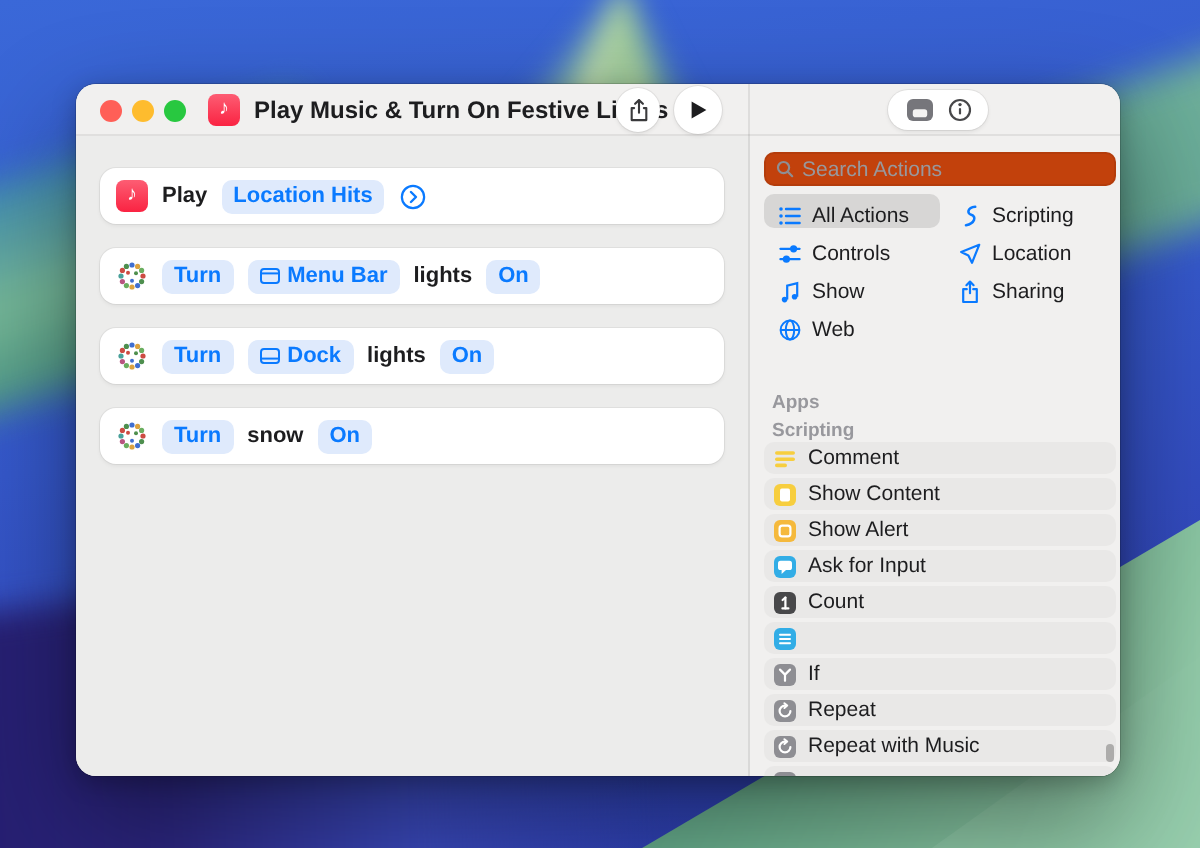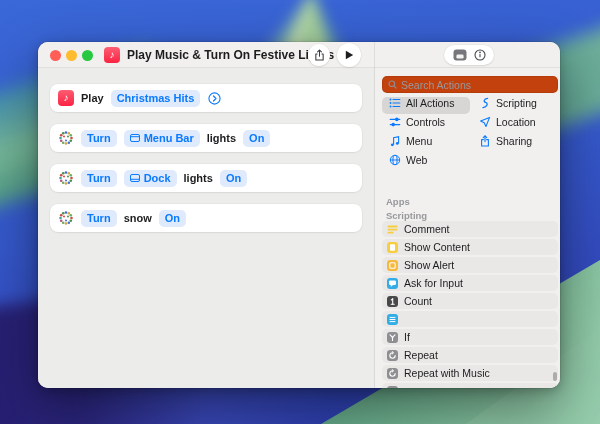--- a/index.html
+++ b/index.html
@@ -70,21 +70,21 @@
   
   .sidebar { position:absolute; left:337px; top:26px; right:0; bottom:0; background:#f1f0ef; }
   .search { position:absolute; left:7px; top:8px; width:176px; height:17px; border-radius:5px;
     background:#c2410c; border:1px solid rgba(0,0,0,.07); display:flex; align-items:center; gap:4px; padding:0 5px; }
   .search input { border:0; outline:0; background:transparent; width:100%; font-size:10.5px;
     font-family:inherit; color:#1d1d1f; }
   .search input::placeholder { color:#98989d; }
 
   .cats { position:absolute; left:7px; top:29px; width:178px; display:grid;
     grid-template-columns:1fr 1fr; gap:2px 2px; }
-  .cat { height:17px; display:flex; align-items:flex-start; gap:5px; padding:0 6px; border-radius:5px; }
+  .cat { height:17px; display:flex; align-items:flex-end; gap:5px; padding:0 6px; border-radius:5px; }
   .cat.selected { background:#d7d6d5; }
   .cat .clabel { font-size:10.5px; color:#1d1d1f; white-space:nowrap; }
   .cicon { display:grid; place-items:center; width:13px; }
 
   .sec-header { position:absolute; left:11px; font-size:9.5px; font-weight:700; color:#98989d; }
   .apps-header { top:128px; }
   .scripting-header { top:142px; }
 
   .acts { position:absolute; left:7px; top:153px; width:176px; }
   .act { height:16px; border-radius:5px; background:#e9e8e7; margin-bottom:2px;
@@ -155,21 +155,21 @@
       </span>
     </div>
 
     <div class="divider"></div>
 
     <div class="canvas">
 
       <div class="card" style="top:16px">
         <span class="appicon music">♪</span>
         <span class="tok bold">Play</span>
-        <span class="tok pill">Christmas Hits</span>
+        <span class="tok pill">Location Hits</span>
         <span class="expand">
           <svg width="13" height="13" viewBox="0 0 14 14">
               <circle cx="7" cy="7" r="6" fill="none" stroke="#0a7aff" stroke-width="1.2"></circle>
               <path d="M5.9 4.3 L8.6 7 L5.9 9.7" fill="none" stroke="#0a7aff" stroke-width="1.3" stroke-linecap="round" stroke-linejoin="round"></path>
             </svg>
         </span>
       </div>
 
       <div class="card" style="top:56px">
         <span class="appicon">
@@ -329,21 +329,21 @@
           <span class="clabel">Location</span>
         </div>
         <div class="cat">
           <span class="cicon">
             <svg width="12" height="12" viewBox="0 0 12 12">
                 <path d="M4.6 9.8 V2.8 L9.6 1.6 V8.4" fill="none" stroke="#0a7aff" stroke-width="1.1"></path>
                 <circle cx="3.3" cy="9.8" r="1.4" fill="#0a7aff"></circle>
                 <circle cx="8.3" cy="8.4" r="1.4" fill="#0a7aff"></circle>
               </svg>
           </span>
-          <span class="clabel">Menu</span>
+          <span class="clabel">Show</span>
         </div>
         <div class="cat">
           <span class="cicon">
             <svg width="12" height="12" viewBox="0 0 12 12">
                 <g stroke="#0a7aff" stroke-width="1.1" fill="none" stroke-linecap="round" stroke-linejoin="round">
                   <path d="M6 1 V6.6"></path>
                   <path d="M4.2 2.6 L6 0.8 L7.8 2.6"></path>
                   <path d="M4.4 4.6 H2.6 V11 H9.4 V4.6 H7.6"></path>
                 </g>
               </svg>

